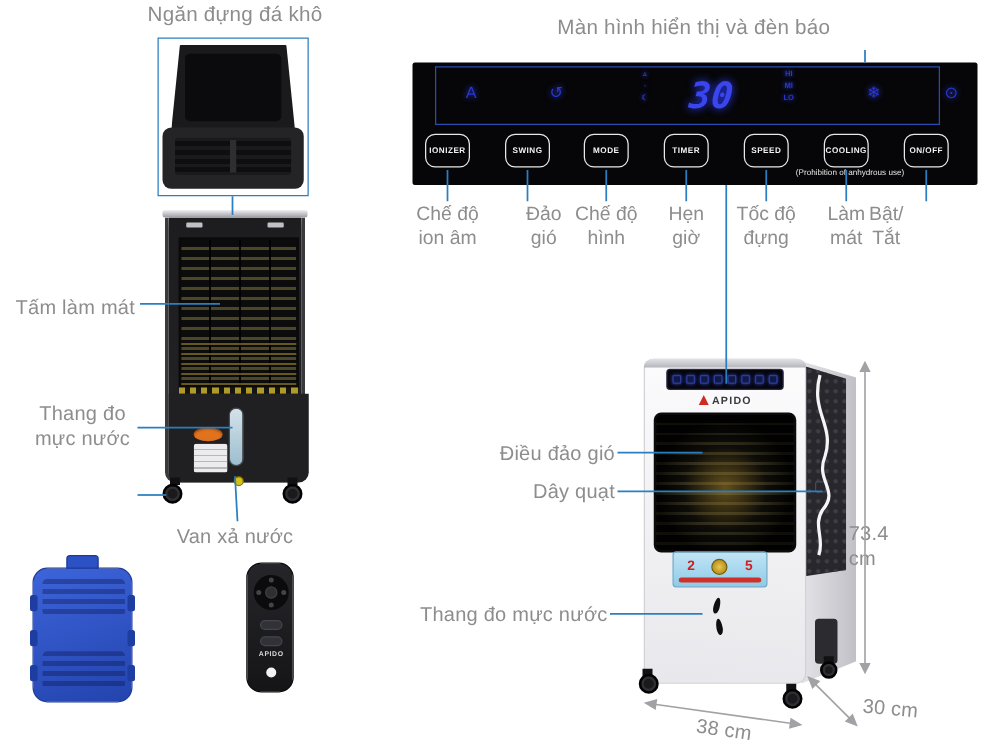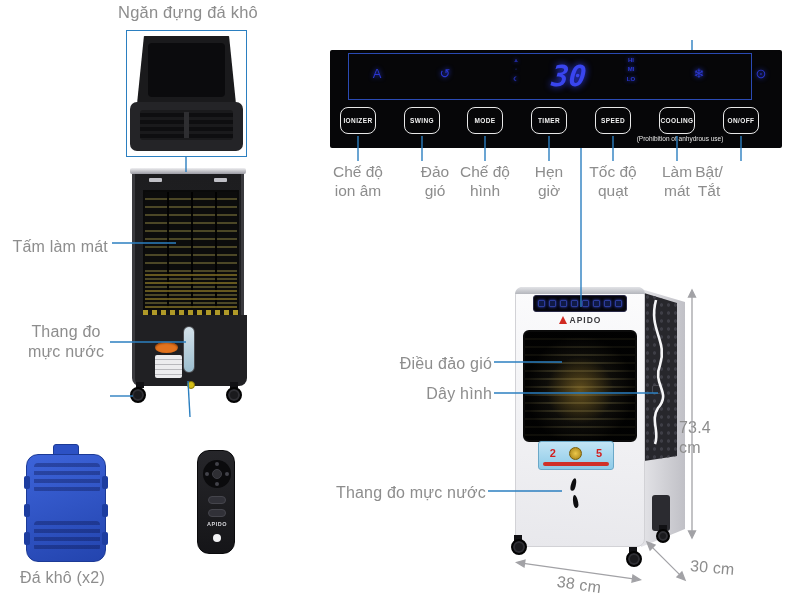--- a/index.html
+++ b/index.html
@@ -105,20 +105,21 @@
   #rm-power{left:15px;top:83px;width:8px;height:8px;background:#f2f2f4;border-radius:50%}
 
   svg#lines{position:absolute;left:0;top:0;pointer-events:none}
 </style>
 </head>
 <body>
 
 <div id="stage">
 
   <div class="title" style="left:106px;top:3px;width:164px">Ngăn đựng đá khô</div>
+  <div class="title" style="left:430px;top:13px;width:250px">Màn hình hiển thị và đèn báo</div>
 
   <div class="abs" id="compartment-box">
     <div class="abs" id="lid">
       <div class="abs" id="lid-inner"></div>
     </div>
     <div class="abs" id="tray">
       <div class="abs" id="tray-inner">
         <div class="abs" id="tray-divider"></div>
       </div>
     </div>
@@ -149,21 +150,21 @@
     <div class="pbtn" style="left:265px">SPEED</div>
     <div class="pbtn" style="left:329px">COOLING</div>
     <div class="pbtn" style="left:393px">ON/OFF</div>
     <div id="panel-note">(Prohibition of anhydrous use)</div>
   </div>
 
   <div class="cap" style="left:333px">Chế độ ion âm</div>
   <div class="cap" style="left:410px">Đảo gió</div>
   <div class="cap" style="left:460px">Chế độ hình</div>
   <div class="cap" style="left:524px">Hẹn giờ</div>
-  <div class="cap" style="left:588px">Tốc độ quạt</div>
+  <div class="cap" style="left:588px">Tốc độ đựng</div>
   <div class="cap" style="left:652px">Làm mát</div>
   <div class="cap" style="left:684px">Bật/ Tắt</div>
 
   <div class="abs" id="back-cooler">
     <div class="abs" id="bc-silver"></div>
     <div class="abs" id="bc-body">
       <div class="bc-clasp" style="left:14px"></div>
       <div class="bc-clasp" style="left:79px"></div>
       <div class="abs" id="bc-pad">
         <div class="abs" id="bc-pad-gold"></div>
@@ -243,27 +244,27 @@
       <div class="rm-dot" style="left:22px;top:12px"></div>
     </div>
     <div class="rm-pill" style="top:45px"></div>
     <div class="rm-pill" style="top:58px"></div>
     <div id="rm-brand">APIDO</div>
     <div class="abs" id="rm-power"></div>
   </div>
 
   <div class="lbl rgt" style="left:0;top:237px;width:108px">Tấm làm mát</div>
   <div class="lbl ctr" style="left:14px;top:322px;width:104px">Thang đo mực nước</div>
+  <div class="lbl ctr" style="left:136px;top:420px;width:104px">Van xả nước</div>
   <div class="lbl rgt" style="left:388px;top:354px;width:104px">Điều đảo gió</div>
-  <div class="lbl rgt" style="left:388px;top:384px;width:104px">Dây hình</div>
+  <div class="lbl rgt" style="left:388px;top:384px;width:104px">Dây quạt</div>
   <div class="lbl rgt" style="left:330px;top:483px;width:156px">Thang đo mực nước</div>
   <div class="lbl" style="left:679px;top:418px">73.4 cm</div>
   <div class="lbl ctr" style="left:544px;top:575px;width:70px;transform:rotate(8deg)">38 cm</div>
   <div class="lbl" style="left:690px;top:558px;transform:rotate(5deg)">30 cm</div>
-  <div class="lbl ctr" style="left:5px;top:568px;width:115px">Đá khô (x2)</div>
 
   <svg id="lines" width="800" height="600">
     <g stroke="#2b7fc0" stroke-width="1.4">
       <line x1="186" y1="157" x2="186" y2="172"></line>
       <line x1="692" y1="40" x2="692" y2="50"></line>
       <line x1="358" y1="136" x2="358" y2="161"></line>
       <line x1="422" y1="136" x2="422" y2="161"></line>
       <line x1="485" y1="136" x2="485" y2="161"></line>
       <line x1="549" y1="136" x2="549" y2="161"></line>
       <line x1="613" y1="136" x2="613" y2="161"></line>

